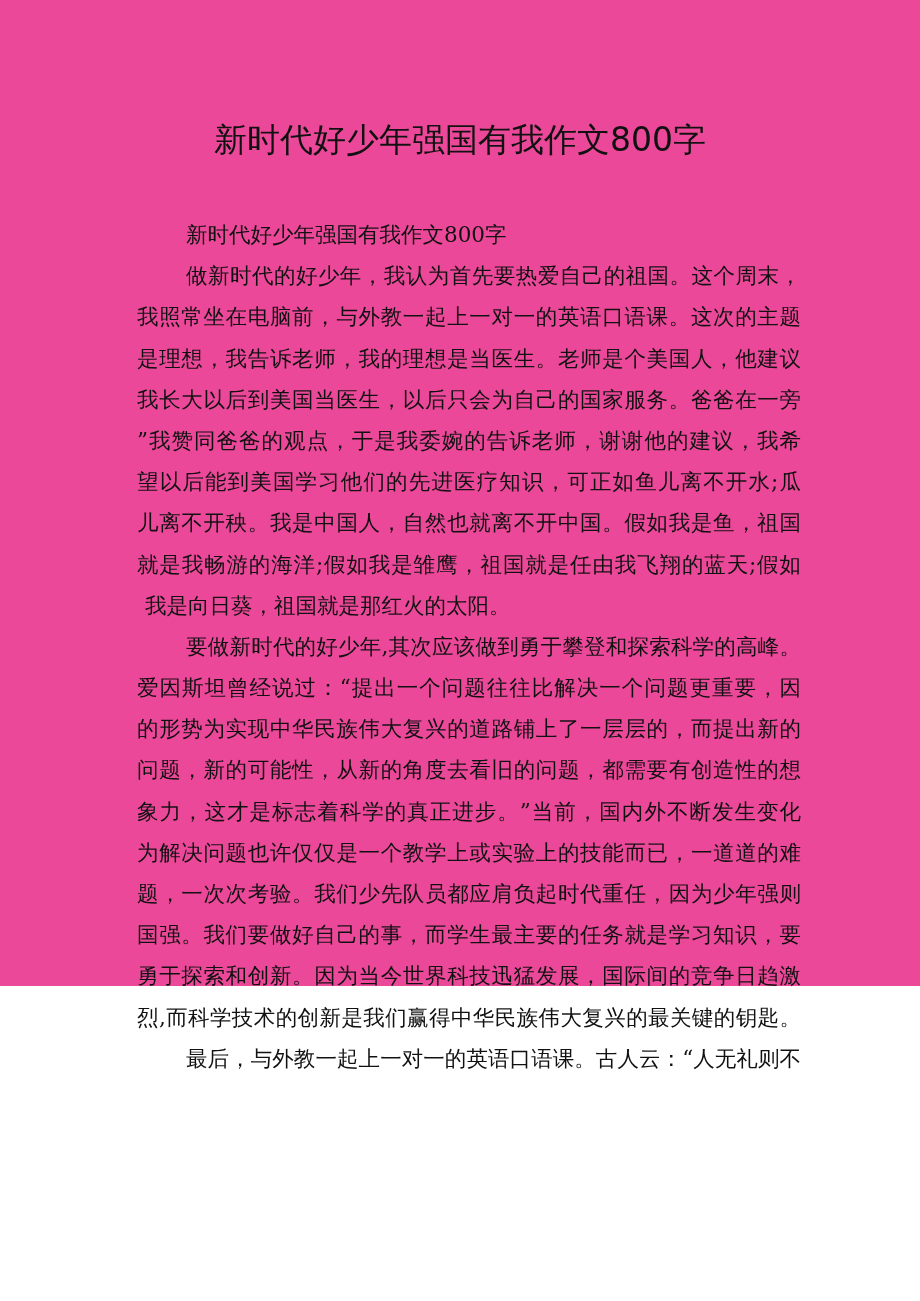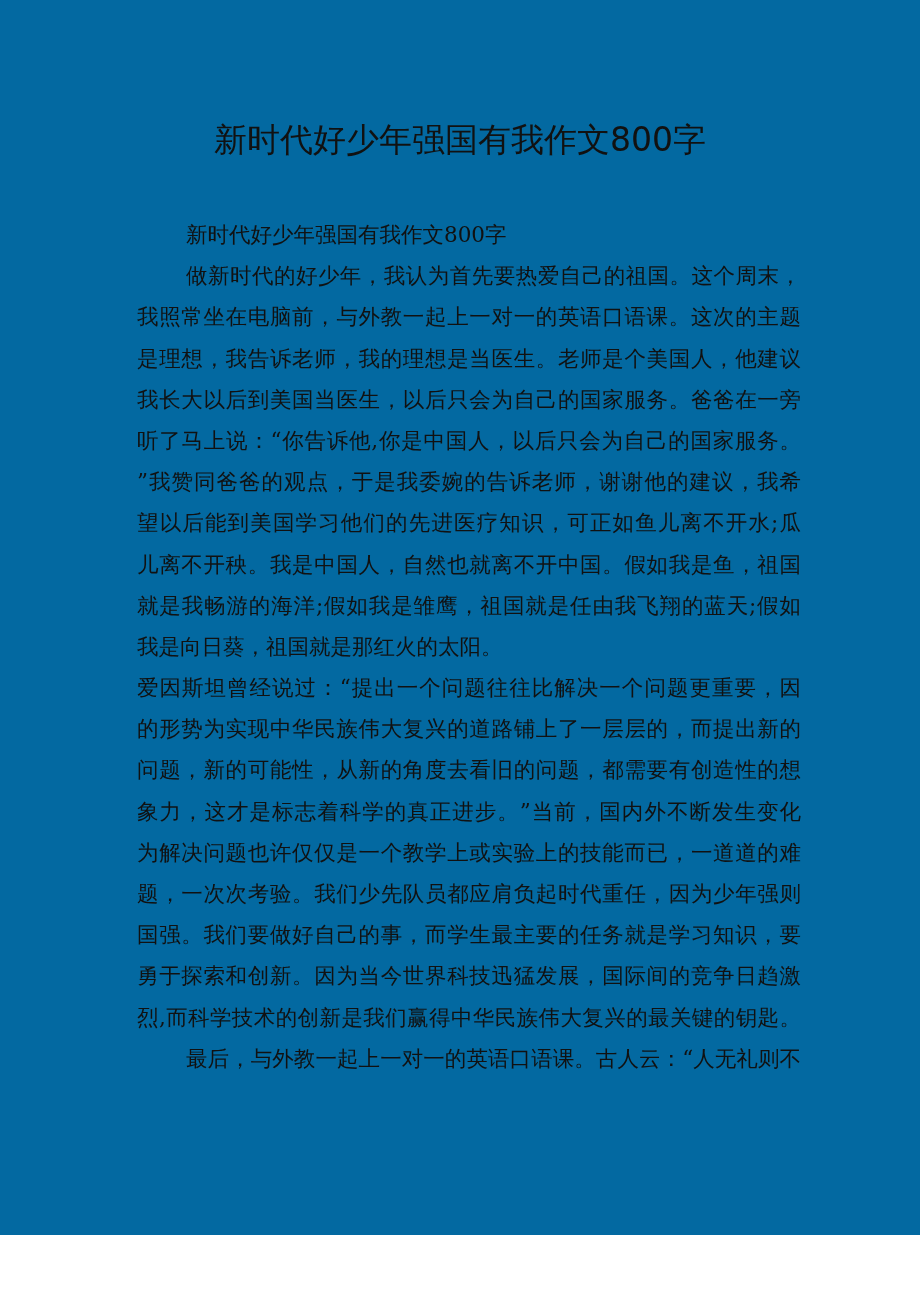--- a/index.html
+++ b/index.html
@@ -12,22 +12,22 @@
       height: 1301px;
       position: relative;
       overflow: hidden;
       color: #111111;
     }
     .page {
       position: absolute;
       left: 0;
       top: 0;
       width: 920px;
-      height: 1235px;
-      background: #0369a1;
+      height: 986px;
+      background: #ec4899;
     }
     .doc-title {
       position: absolute;
       top: 116px;
       left: 0;
       width: 920px;
       text-align: center;
       font-family: "DejaVu Sans", "Liberation Sans", sans-serif;
       font-size: 33px;
       line-height: 48px;
@@ -52,48 +52,49 @@
       white-space: nowrap;
       height: 41.2px;
       text-align: justify;
       text-align-last: justify;
     }
     .line.indent {
       padding-left: 49px;
     }
     .line.last {
       text-align-last: left;
+      margin-left: 8px;
     }
     .line.subtitle {
       text-align-last: left;
     }
   </style>
 </head>
 <body>
 
 <div class="page">
   <h1 class="doc-title">新时代好少年强国有我作文800字</h1>
 
   <div class="body">
     <span class="line indent subtitle">新时代好少年强国有我作文800字</span>
 
     <div>
       <span class="line indent">做新时代的好少年，我认为首先要热爱自己的祖国。这个周末，</span>
       <span class="line">我照常坐在电脑前，与外教一起上一对一的英语口语课。这次的主题</span>
       <span class="line">是理想，我告诉老师，我的理想是当医生。老师是个美国人，他建议</span>
       <span class="line">我长大以后到美国当医生，以后只会为自己的国家服务。爸爸在一旁</span>
-      <span class="line">听了马上说：“你告诉他,你是中国人，以后只会为自己的国家服务。</span>
       <span class="line">”我赞同爸爸的观点，于是我委婉的告诉老师，谢谢他的建议，我希</span>
       <span class="line">望以后能到美国学习他们的先进医疗知识，可正如鱼儿离不开水;瓜</span>
       <span class="line">儿离不开秧。我是中国人，自然也就离不开中国。假如我是鱼，祖国</span>
       <span class="line">就是我畅游的海洋;假如我是雏鹰，祖国就是任由我飞翔的蓝天;假如</span>
       <span class="line last">我是向日葵，祖国就是那红火的太阳。</span>
     </div>
 
     <div>
+      <span class="line indent">要做新时代的好少年,其次应该做到勇于攀登和探索科学的高峰。</span>
       <span class="line">爱因斯坦曾经说过：“提出一个问题往往比解决一个问题更重要，因</span>
       <span class="line">的形势为实现中华民族伟大复兴的道路铺上了一层层的，而提出新的</span>
       <span class="line">问题，新的可能性，从新的角度去看旧的问题，都需要有创造性的想</span>
       <span class="line">象力，这才是标志着科学的真正进步。”当前，国内外不断发生变化</span>
       <span class="line">为解决问题也许仅仅是一个教学上或实验上的技能而已，一道道的难</span>
       <span class="line">题，一次次考验。我们少先队员都应肩负起时代重任，因为少年强则</span>
       <span class="line">国强。我们要做好自己的事，而学生最主要的任务就是学习知识，要</span>
       <span class="line">勇于探索和创新。因为当今世界科技迅猛发展，国际间的竞争日趋激</span>
       <span class="line">烈,而科学技术的创新是我们赢得中华民族伟大复兴的最关键的钥匙。</span>
     </div>

